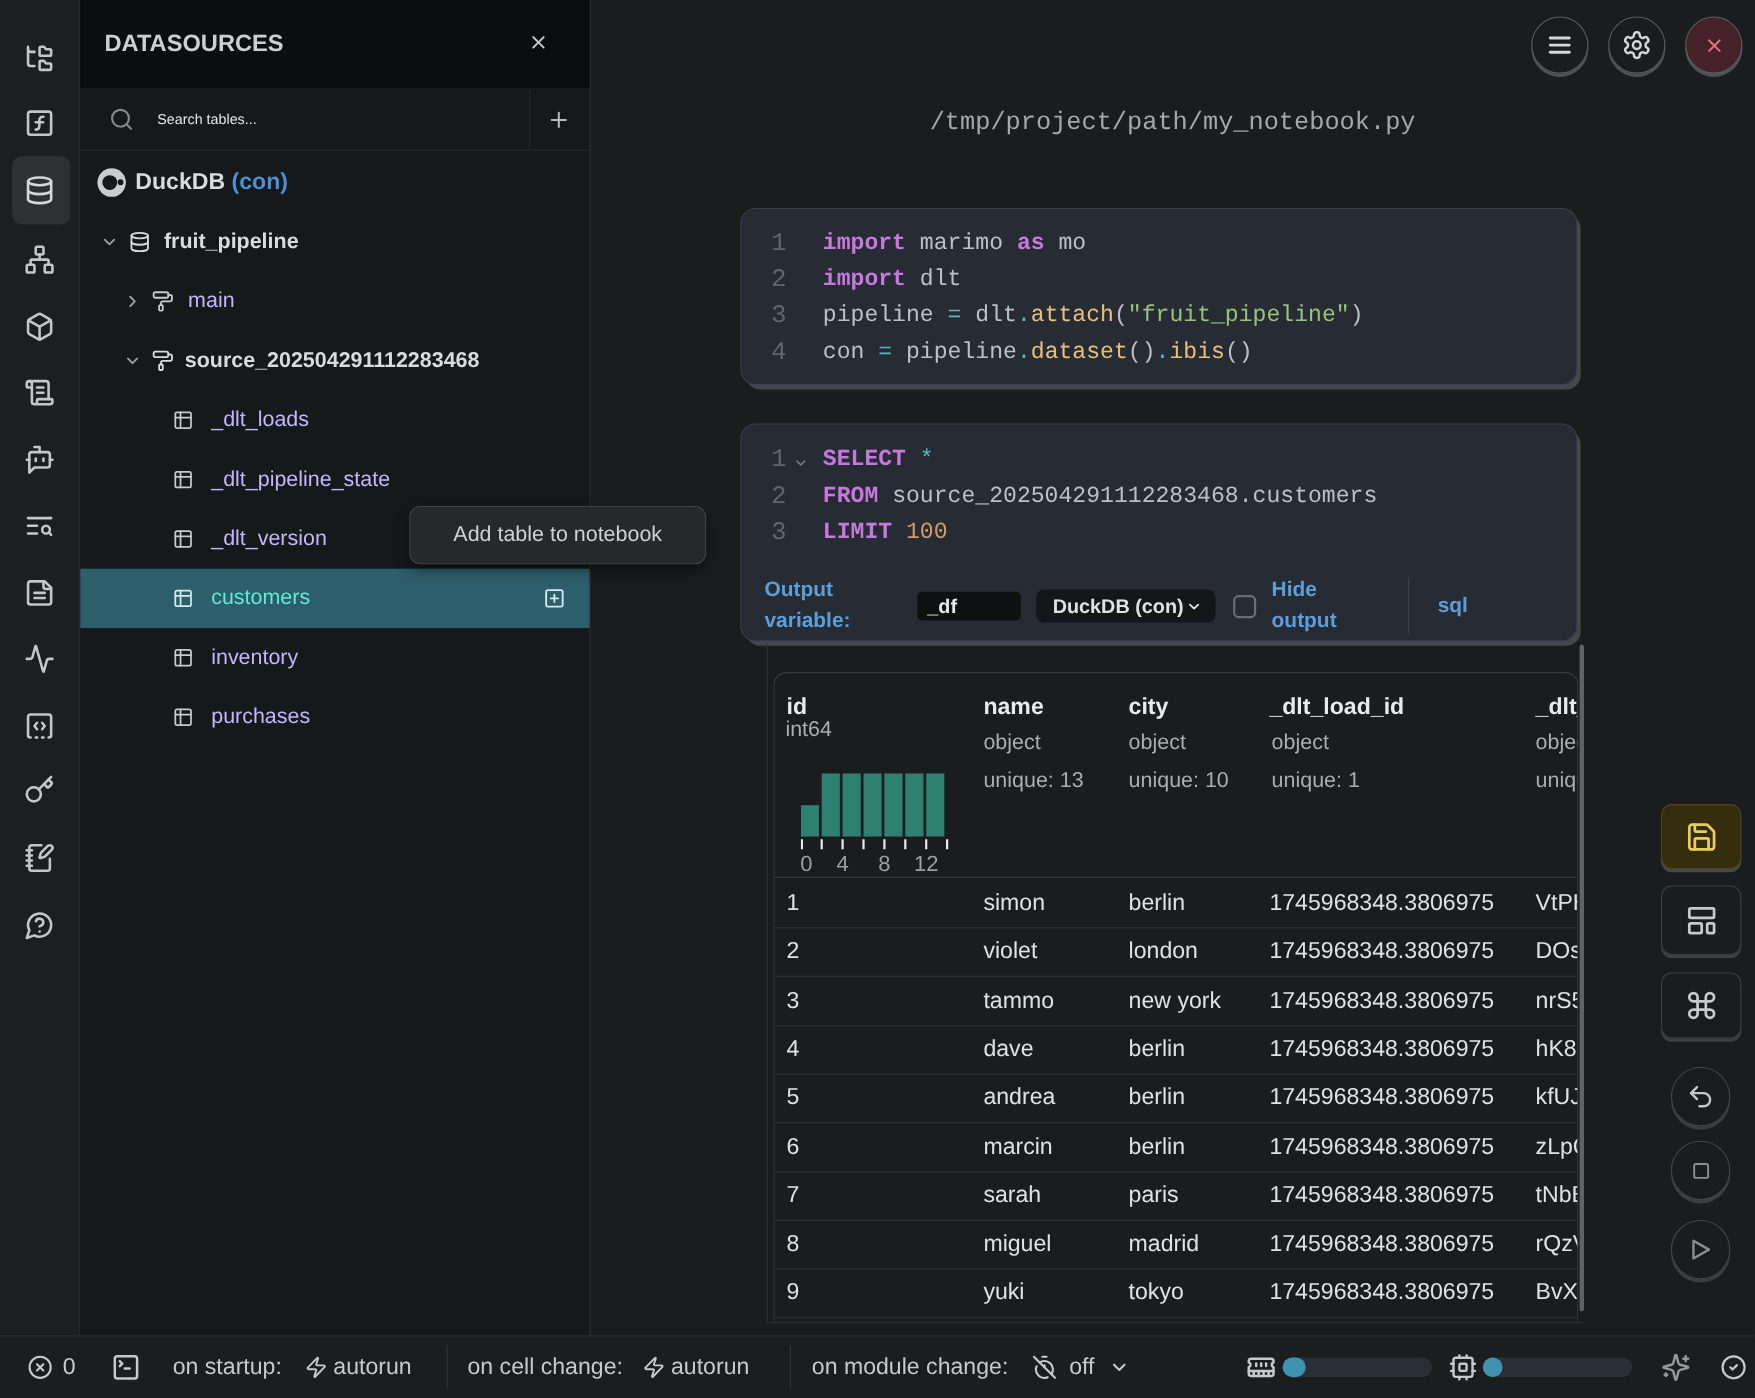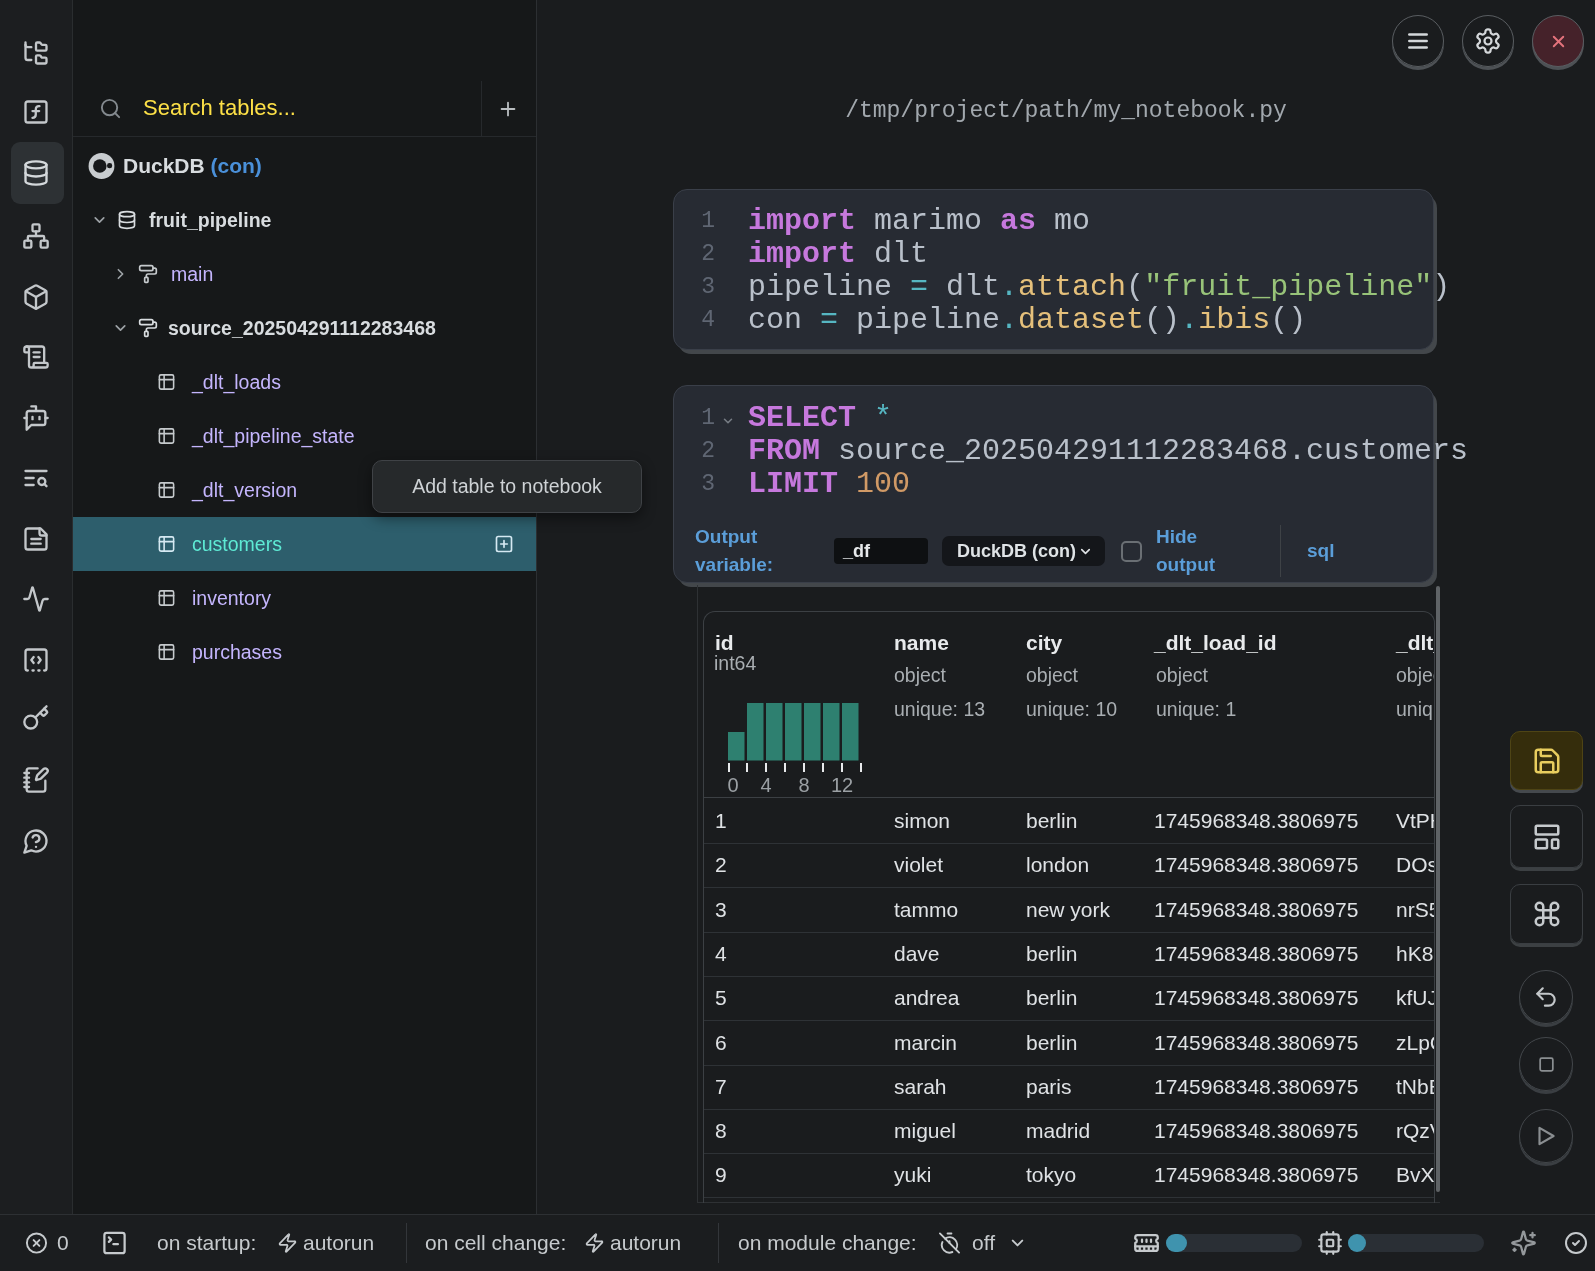--- a/index.html
+++ b/index.html
@@ -8,32 +8,32 @@
 svg{display:block}
 
 #iconbar{position:absolute;left:0;top:0;width:73px;height:1214px;background:#1c1e20;border-right:1px solid #2a2d2f}
 #iconbar .ico{position:absolute;left:50%;transform:translate(-50%,-50%)}
 #dbhl{position:absolute;left:11px;top:142px;width:53px;height:62px;background:#2d3134;border-radius:9px}
 
 #panel{position:absolute;left:73px;top:0;width:464px;height:1214px;background:#161819;border-right:1px solid #2c2f32}
 #phead{position:absolute;left:0;top:0;width:100%;height:80px;background:#0b0d0e}
 #phead .t{position:absolute;left:22px;top:27px;font-size:21.5px;font-weight:bold;color:#ccd0d3;letter-spacing:0}
 #srow{position:absolute;left:0;top:80px;width:100%;height:57px;border-bottom:1px solid #26292c}
-#srow .ph{position:absolute;left:70px;top:50%;transform:translateY(-50%);font-size:22px;color:#fde047}
+#srow .ph{position:absolute;left:70px;top:50%;transform:translateY(-50%);font-size:13px;color:#e5e5e5}
 #srow .vd{position:absolute;right:54px;top:1px;height:55px;width:1px;background:#26292c}
 .trow{position:absolute;left:0;width:100%;height:54px}
 .trow .txt{position:absolute;top:50%;transform:translateY(-50%);font-size:19.5px;color:#c4b5fd;white-space:nowrap}
 .trow .b{font-weight:bold;color:#d8dcdf}
 .trow .icn{position:absolute;top:50%;transform:translateY(-50%)}
 #selrow{background:#2d5e6c}
 #selrow .txt{color:#5eead4}
 
 #title{position:absolute;left:537px;top:98px;width:1058px;text-align:center;font-family:"Liberation Mono",monospace;font-size:23px;color:#a2a8ae}
 .cell{position:absolute;left:673px;width:761px;background:#272b33;border:1px solid #3a3f49;border-radius:14px;box-shadow:4px 5px 0 -1px #43474b}
-pre.code{font-family:"Liberation Mono",monospace;font-size:30px;line-height:33px;color:#b9c0ca}
+pre.code{font-family:"Liberation Mono",monospace;font-size:21px;line-height:33px;color:#b9c0ca}
 .lns{position:absolute;font-family:"Liberation Mono",monospace;font-size:23px;line-height:33px;color:#5f6673;text-align:right;white-space:pre}
 .kw{color:#c678dd;font-weight:bold}
 .fn{color:#e5c07b}
 .st{color:#98c379}
 .op{color:#56b6c2}
 .nm{color:#d19a66}
 
 .blab{font-size:19px;font-weight:bold;color:#5b9ed9;line-height:28px}
 
 #outwrap{position:absolute;left:697px;top:585px;width:743px;height:618px;border-left:1px solid #2e3134;border-bottom:1px solid #2e3134}
@@ -141,20 +141,27 @@
       <path d="M2 18h4"></path>
       <path d="M21.378 5.626a1 1 0 1 0-3.004-3.004l-5.01 5.012a2 2 0 0 0-.506.854l-.837 2.87a.5.5 0 0 0 .62.62l2.87-.837a2 2 0 0 0 .854-.506z"></path>
     </svg>
 <svg class="ico" style="top:841px" width="28" height="28" viewBox="0 0 24 24" fill="none" stroke="#c3c7ca" stroke-width="2" stroke-linecap="round" stroke-linejoin="round">
       <path d="M7.9 20A9 9 0 1 0 4 16.1L2 22Z"></path>
       <path d="M9.09 9a3 3 0 0 1 5.83 1c0 2-3 3-3 3"></path>
       <path d="M12 17h.01"></path>
     </svg>
 </div>
 <div id="panel">
+<div id="phead">
+      <span class="t">DATASOURCES</span>
+<svg style="position:absolute;right:37px;top:29px" width="19" height="19" viewBox="0 0 24 24" fill="none" stroke="#c9cdd0" stroke-width="2.2" stroke-linecap="round">
+        <path d="M18 6 6 18"></path>
+        <path d="m6 6 12 12"></path>
+      </svg>
+</div>
 <div id="srow">
 <svg style="position:absolute;left:26px;top:17px" width="23" height="23" viewBox="0 0 24 24" fill="none" stroke="#83898e" stroke-width="2" stroke-linecap="round">
         <circle cx="11" cy="11" r="8"></circle>
         <path d="m21 21-4.3-4.3"></path>
       </svg>
 <span class="ph">Search tables...</span>
 <div class="vd"></div>
 <svg style="position:absolute;right:17px;top:18px" width="22" height="22" viewBox="0 0 24 24" fill="none" stroke="#b9bdc0" stroke-width="2" stroke-linecap="round">
         <path d="M5 12h14"></path>
         <path d="M12 5v14"></path>

